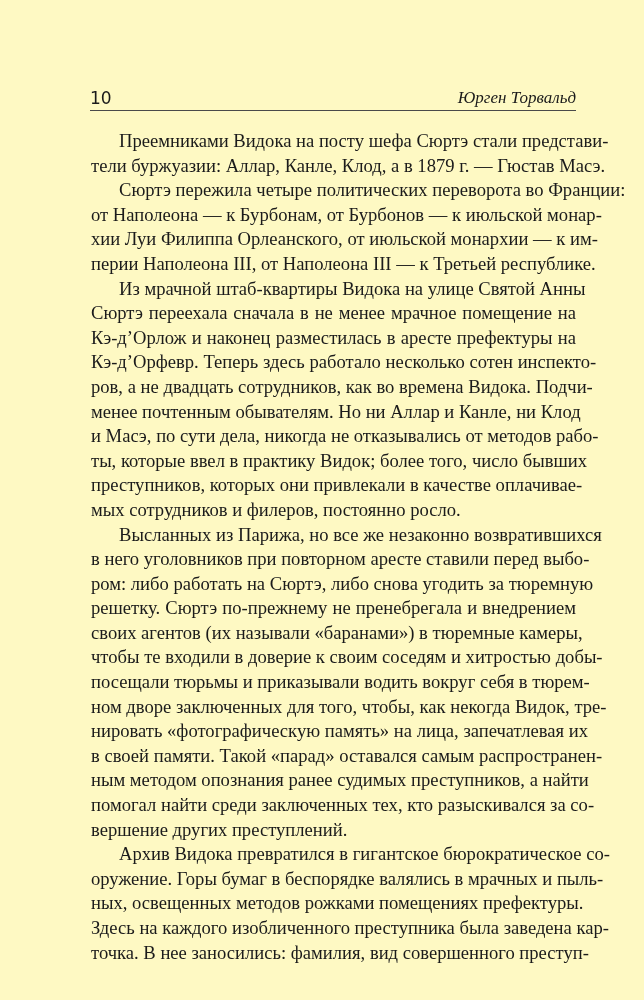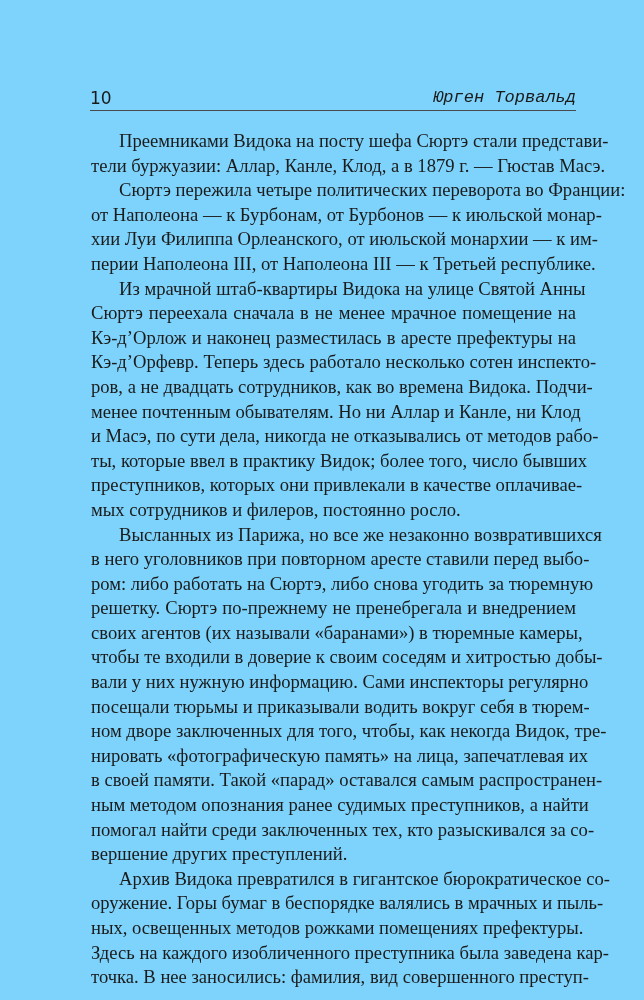--- a/index.html
+++ b/index.html
@@ -1,20 +1,20 @@
 <!DOCTYPE html>
 <html><head>
 <meta charset="utf-8">
 <style>
   html, body { margin: 0; padding: 0; background: #ffffff; }
   body { width: 644px; height: 1000px; position: relative; overflow: hidden; }
-  .page { position: absolute; left: 0; top: 0; width: 644px; height: 1000px; background: #7dd3fc; }
+  .page { position: absolute; left: 0; top: 0; width: 644px; height: 1000px; background: #fef9c3; }
   .running-head { position: absolute; left: 90px; top: 87px; width: 486px; height: 22px; }
   .folio { position: absolute; left: 0; top: 0; font-family: "DejaVu Sans", sans-serif; font-size: 17px; color: #1a1a1a; line-height: 22px; }
-  .author { position: absolute; right: 0; top: 0; font-family: Liberation Mono, monospace; font-style: italic; font-size: 17px; color: #1a1a1a; line-height: 22px; }
+  .author { position: absolute; right: 0; top: 0; font-family: Liberation Serif, serif; font-style: italic; font-size: 17px; color: #1a1a1a; line-height: 22px; }
   .rule { position: absolute; left: 90px; top: 110px; width: 486px; height: 0; border-top: 1.3px solid #4a4a4a; }
   .body-text { position: absolute; left: 91px; top: 129px; width: 485px; font-family: "Liberation Serif", serif; font-size: 18.6px; color: #1b1b1b; }
   .line { display: block; height: 24.6px; line-height: 24.6px; white-space: nowrap; text-align: justify; text-align-last: justify; }
   .line.last { text-align-last: left; }
   .line.indent { padding-left: 28px; }
 </style>
 </head>
 <body>
 
 <div class="page">
@@ -52,21 +52,20 @@
       <span class="line last">мых сотрудников и филеров, постоянно росло.</span>
     </div>
 
     <div>
       <span class="line indent">Высланных из Парижа, но все же незаконно возвратившихся</span>
       <span class="line">в него уголовников при повторном аресте ставили перед выбо-</span>
       <span class="line">ром: либо работать на Сюртэ, либо снова угодить за тюремную</span>
       <span class="line">решетку. Сюртэ по-прежнему не пренебрегала и внедрением</span>
       <span class="line">своих агентов (их называли «баранами») в тюремные камеры,</span>
       <span class="line">чтобы те входили в доверие к своим соседям и хитростью добы-</span>
-      <span class="line">вали у них нужную информацию. Сами инспекторы регулярно</span>
       <span class="line">посещали тюрьмы и приказывали водить вокруг себя в тюрем-</span>
       <span class="line">ном дворе заключенных для того, чтобы, как некогда Видок, тре-</span>
       <span class="line">нировать «фотографическую память» на лица, запечатлевая их</span>
       <span class="line">в своей памяти. Такой «парад» оставался самым распространен-</span>
       <span class="line">ным методом опознания ранее судимых преступников, а найти</span>
       <span class="line">помогал найти среди заключенных тех, кто разыскивался за со-</span>
       <span class="line last">вершение других преступлений.</span>
     </div>
 
     <div>

